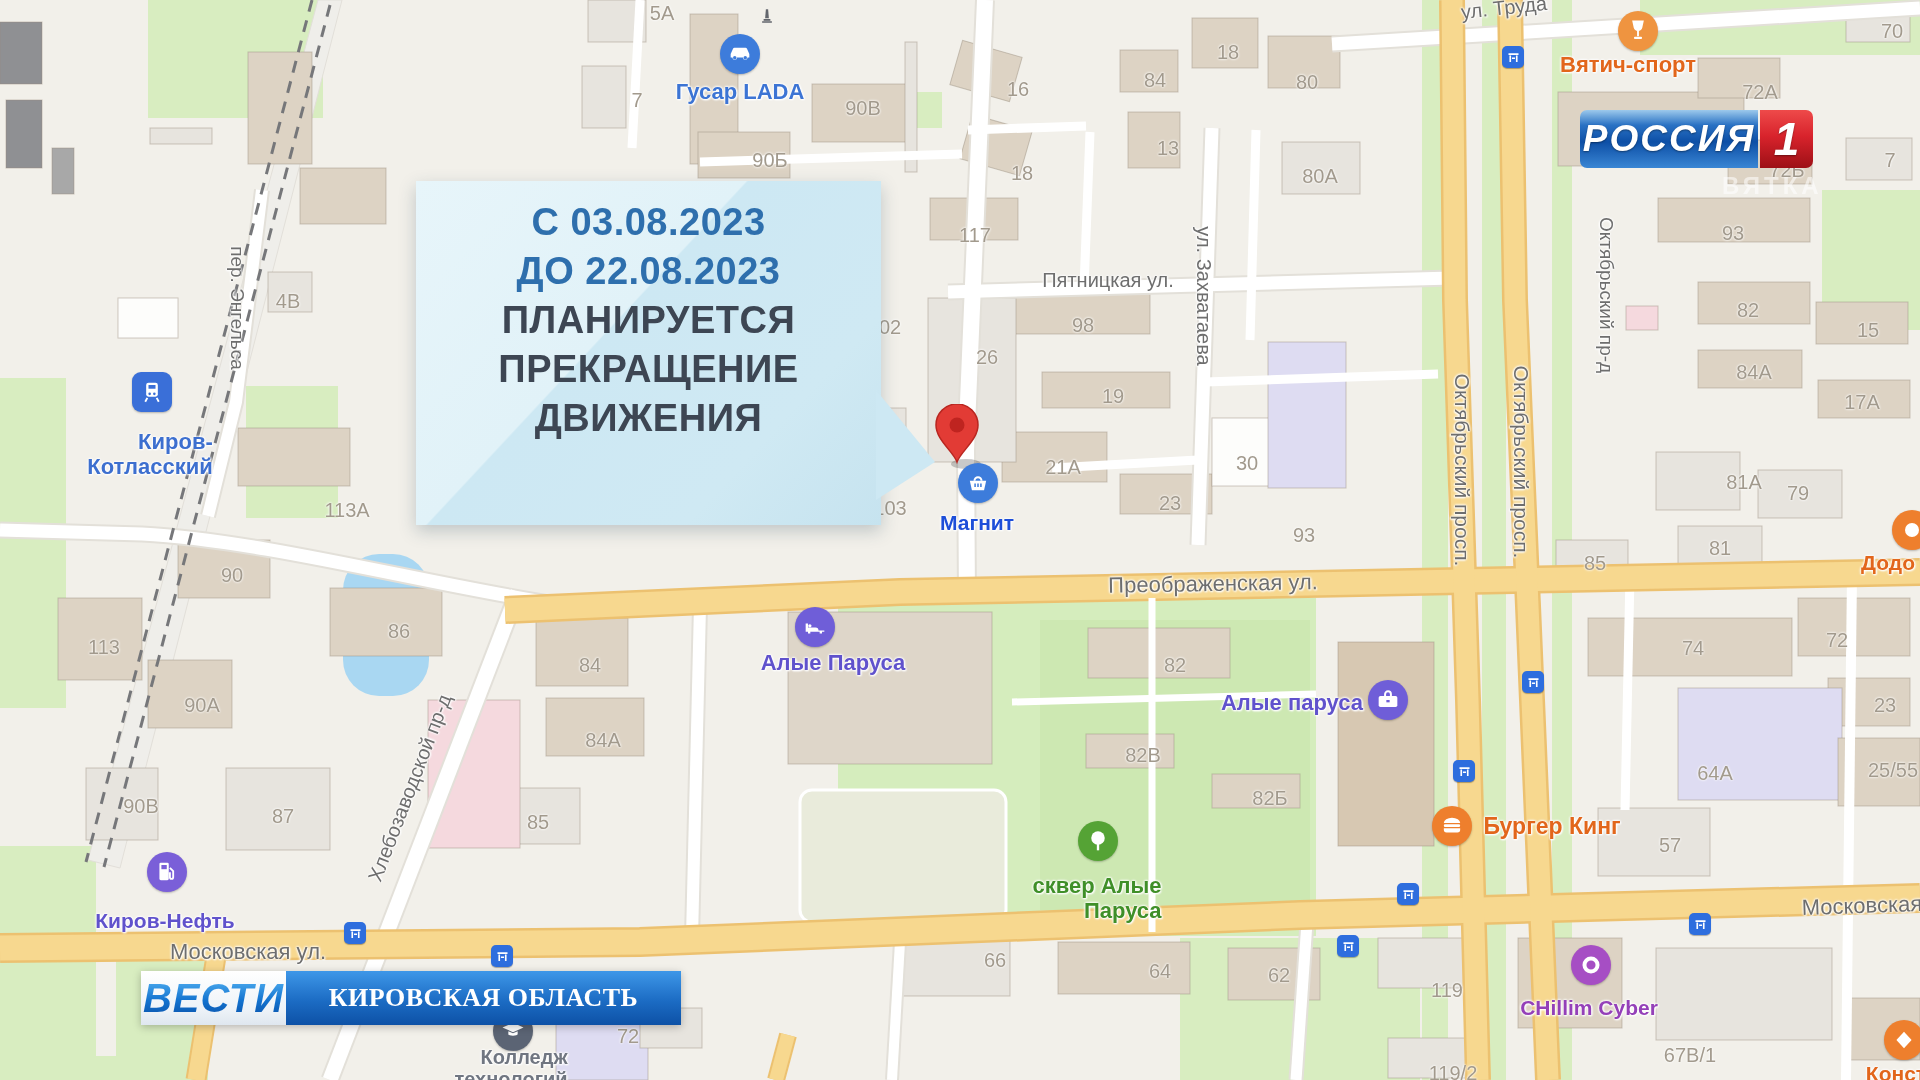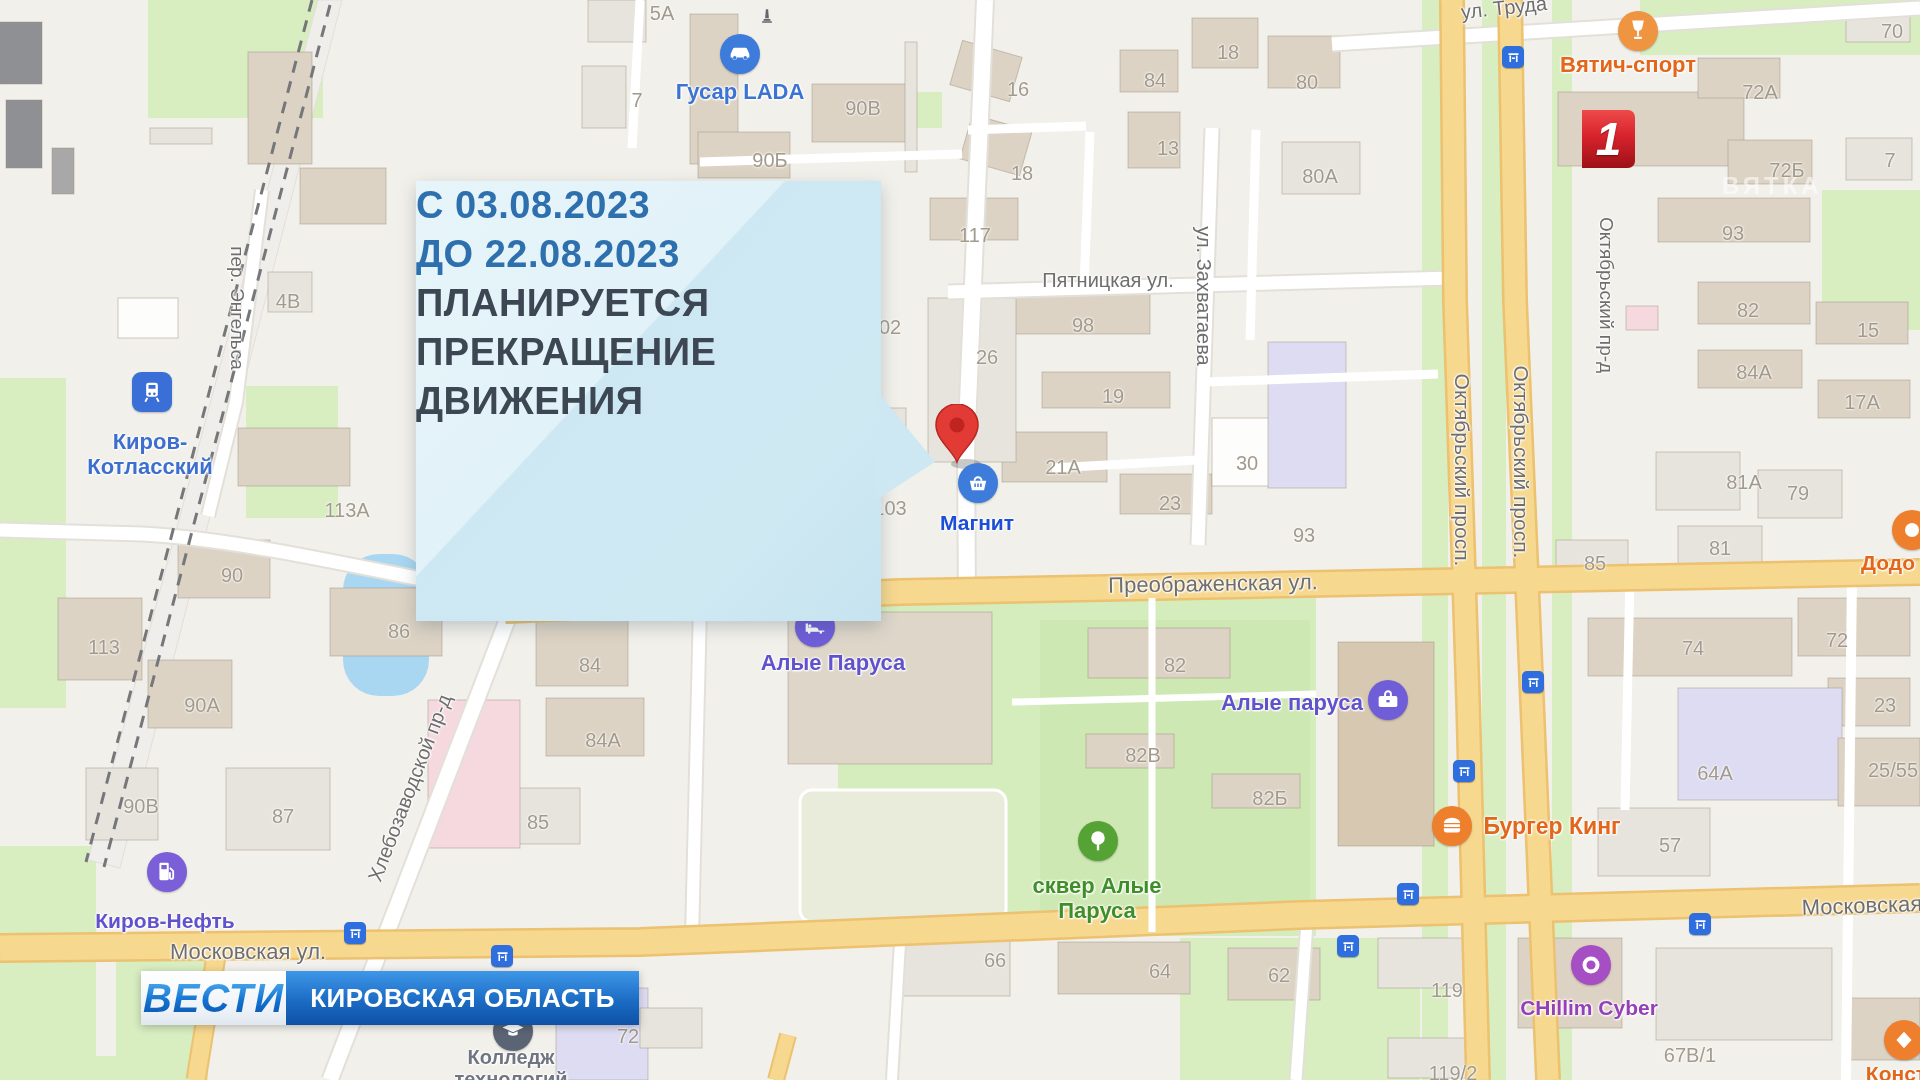--- a/index.html
+++ b/index.html
@@ -7,30 +7,30 @@
          background:#f2f0ea;font-family:"Liberation Sans",sans-serif;}
   #map-base{position:absolute;left:0;top:0;}
   #labels-layer{position:absolute;left:0;top:0;width:100%;height:100%;}
   .street-label{position:absolute;color:#6e6e6e;font-weight:500;white-space:nowrap;
     text-shadow:0 0 3px #fff,0 0 3px #fff,0 0 2px #fff,1px 1px 2px #fff;}
   .bldg-num{position:absolute;transform:translate(-50%,-50%);color:#a29a8d;font-size:20px;
     font-weight:500;white-space:nowrap;text-shadow:0 0 3px #fff,0 0 2px #fff;}
   .poi-icon{position:absolute;display:flex;align-items:center;justify-content:center;
     box-shadow:0 1px 2px rgba(0,0,0,.25);}
   .poi-icon svg{display:block;}
-  .poi-label{position:absolute;transform:translate(-50%,-50%);font-weight:600;text-align:center;
+  .poi-label{position:absolute;transform:translate(-50%,-50%);font-weight:600;text-align:right;
     white-space:pre-line;line-height:1.12;
     text-shadow:0 0 3px #fff,0 0 3px #fff,0 0 2px #fff,1px 1px 2px #fff;}
   .stop{position:absolute;width:22px;height:22px;border-radius:5px;background:#2e6ede;
     display:flex;align-items:center;justify-content:center;box-shadow:0 1px 1px rgba(0,0,0,.3);}
   
-  #callout{position:absolute;left:416px;top:181px;width:465px;height:440px;
+  #callout{position:absolute;left:416px;top:181px;width:465px;height:344px;
     background:linear-gradient(133deg,#e7f5fa 0%,#e1f2f8 42%,#cde8f3 42.3%,#cfe9f3 75%,#c6e3ef 100%);
     box-shadow:0 6px 16px rgba(40,70,90,.25);display:flex;flex-direction:column;
-    align-items:flex-start;justify-content:flex-start;padding-top:0;box-sizing:border-box;}
+    align-items:center;justify-content:flex-start;padding-top:17px;box-sizing:border-box;}
   .co-line{font-size:38px;line-height:49px;font-weight:bold;letter-spacing:.5px;white-space:nowrap;}
   #callout-tip{position:absolute;left:876px;top:390px;}
   
   #logo{position:absolute;left:1580px;top:110px;display:flex;align-items:stretch;}
   #logo-main{width:178px;height:58px;border-radius:7px 0 0 7px;
     background:linear-gradient(180deg,#9cc9ec 0%,#2a72c4 26%,#0d4fa6 55%,#3a86d4 100%);
     display:flex;align-items:center;justify-content:center;}
   #logo-main span{color:#fff;font-weight:bold;font-style:italic;font-size:37px;letter-spacing:2px;
     text-shadow:0 1px 2px rgba(0,0,0,.4);}
   #logo-one{width:53px;height:58px;border-radius:0 7px 7px 0;margin-left:2px;
@@ -41,22 +41,22 @@
   #watermark{position:absolute;left:1722px;top:172px;color:rgba(255,255,255,.55);
     font-size:24px;font-weight:bold;letter-spacing:4px;}
   
   #banner{position:absolute;left:141px;top:971px;display:flex;height:54px;
     box-shadow:0 2px 8px rgba(0,0,0,.25);}
   #banner-white{width:145px;background:linear-gradient(180deg,#ffffff 0%,#eef3f8 70%,#dfe7ef 100%);
     display:flex;align-items:center;justify-content:center;}
   #banner-white span{font-size:40px;font-weight:bold;font-style:italic;letter-spacing:1px;
     background:linear-gradient(180deg,#57b6f5 0%,#1272cf 55%,#0a4fa5 100%);
     -webkit-background-clip:text;background-clip:text;color:transparent;}
-  #banner-blue{width:353px;background:linear-gradient(180deg,#3e97e8 0%,#1c6cc4 55%,#0d51a6 100%);
-    display:flex;align-items:center;justify-content:center;}
+  #banner-blue{width:395px;background:linear-gradient(180deg,#3e97e8 0%,#1c6cc4 55%,#0d51a6 100%);
+    display:flex;align-items:center;justify-content:center;font-family:Liberation Serif, serif;}
   #banner-blue span{color:#fff;font-size:26px;font-weight:bold;letter-spacing:.5px;}
   #pin{position:absolute;}
 </style>
 </head>
 <body>
 
 <div id="stage">
 
 <svg id="map-base" width="1920" height="1080" viewBox="0 0 1920 1080">
   <rect x="0" y="0" width="1920" height="1080" fill="#f2f0ea"></rect>
@@ -463,20 +463,23 @@
   <div class="co-line" style="color:#2e6fad">ДО 22.08.2023</div>
   <div class="co-line" style="color:#3d4653">ПЛАНИРУЕТСЯ</div>
   <div class="co-line" style="color:#3d4653">ПРЕКРАЩЕНИЕ</div>
   <div class="co-line" style="color:#3d4653">ДВИЖЕНИЯ</div>
 </div>
 <svg id="callout-tip" width="62" height="112">
   <polygon points="0,0 59,72 0,110" fill="#cde8f3"></polygon>
 </svg>
 
 <div id="logo">
+  <div id="logo-main">
+    <span>РОССИЯ</span>
+  </div>
   <div id="logo-one">
     <span>1</span>
   </div>
 </div>
 <div id="watermark">ВЯТКА</div>
 
 <div id="banner">
   <div id="banner-white">
     <span>ВЕСТИ</span>
   </div>

